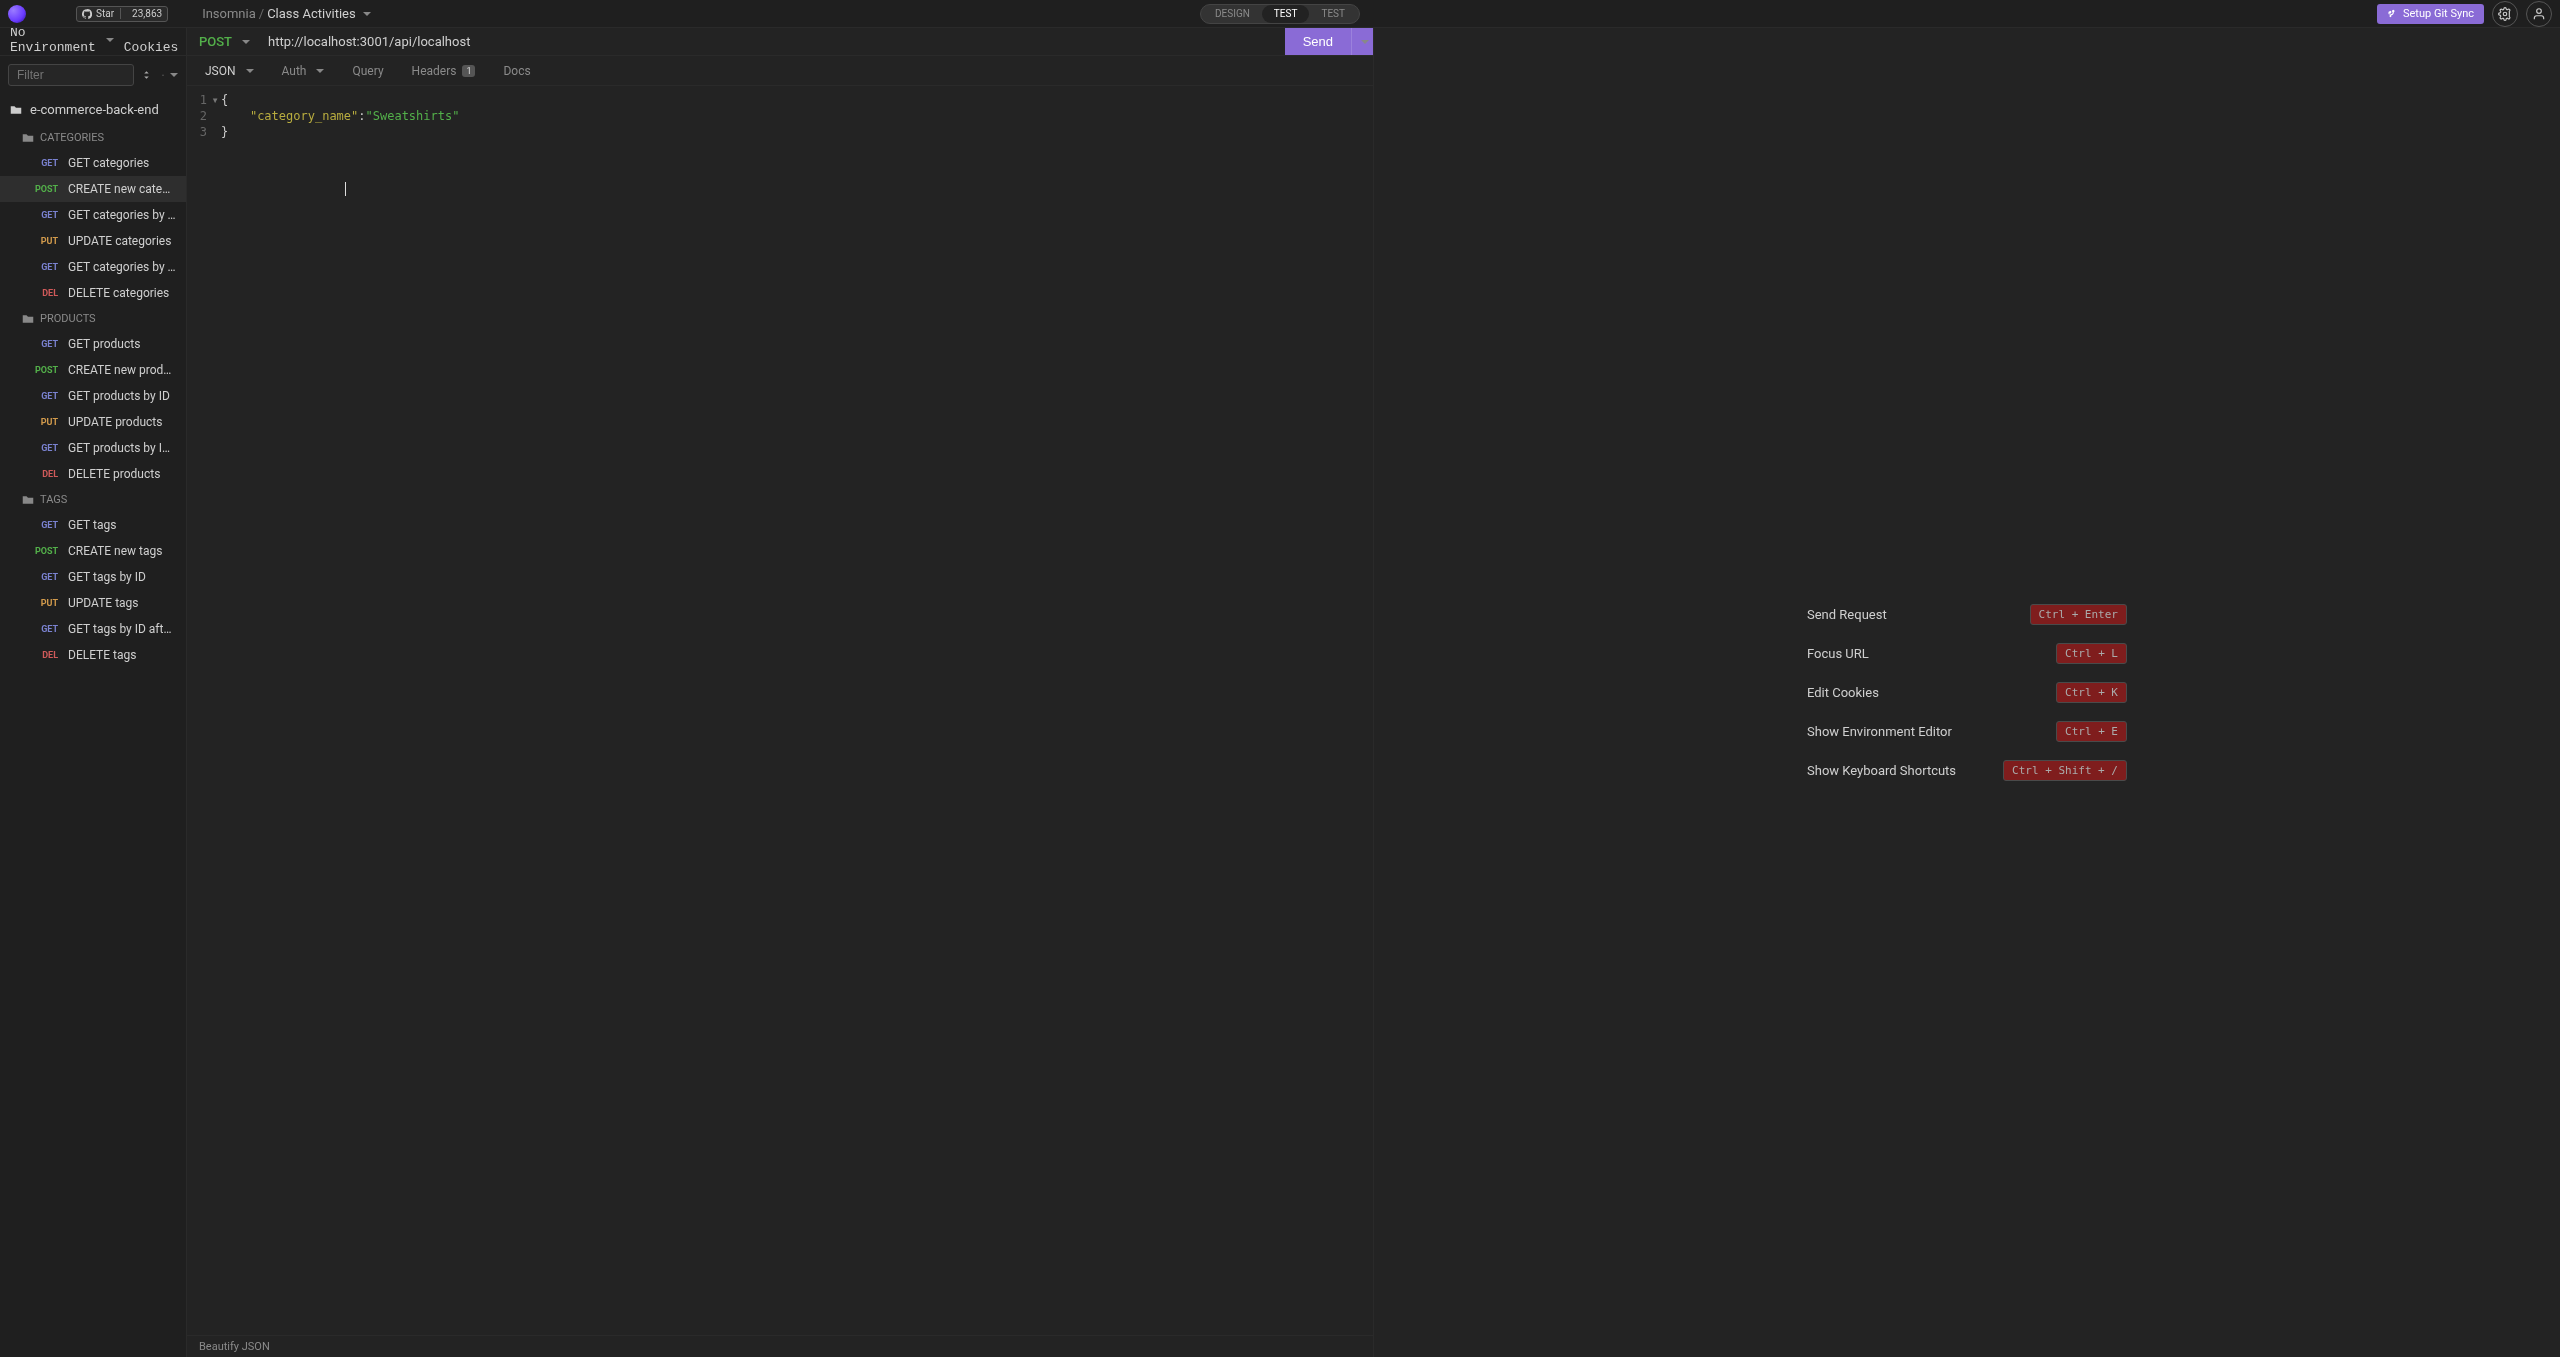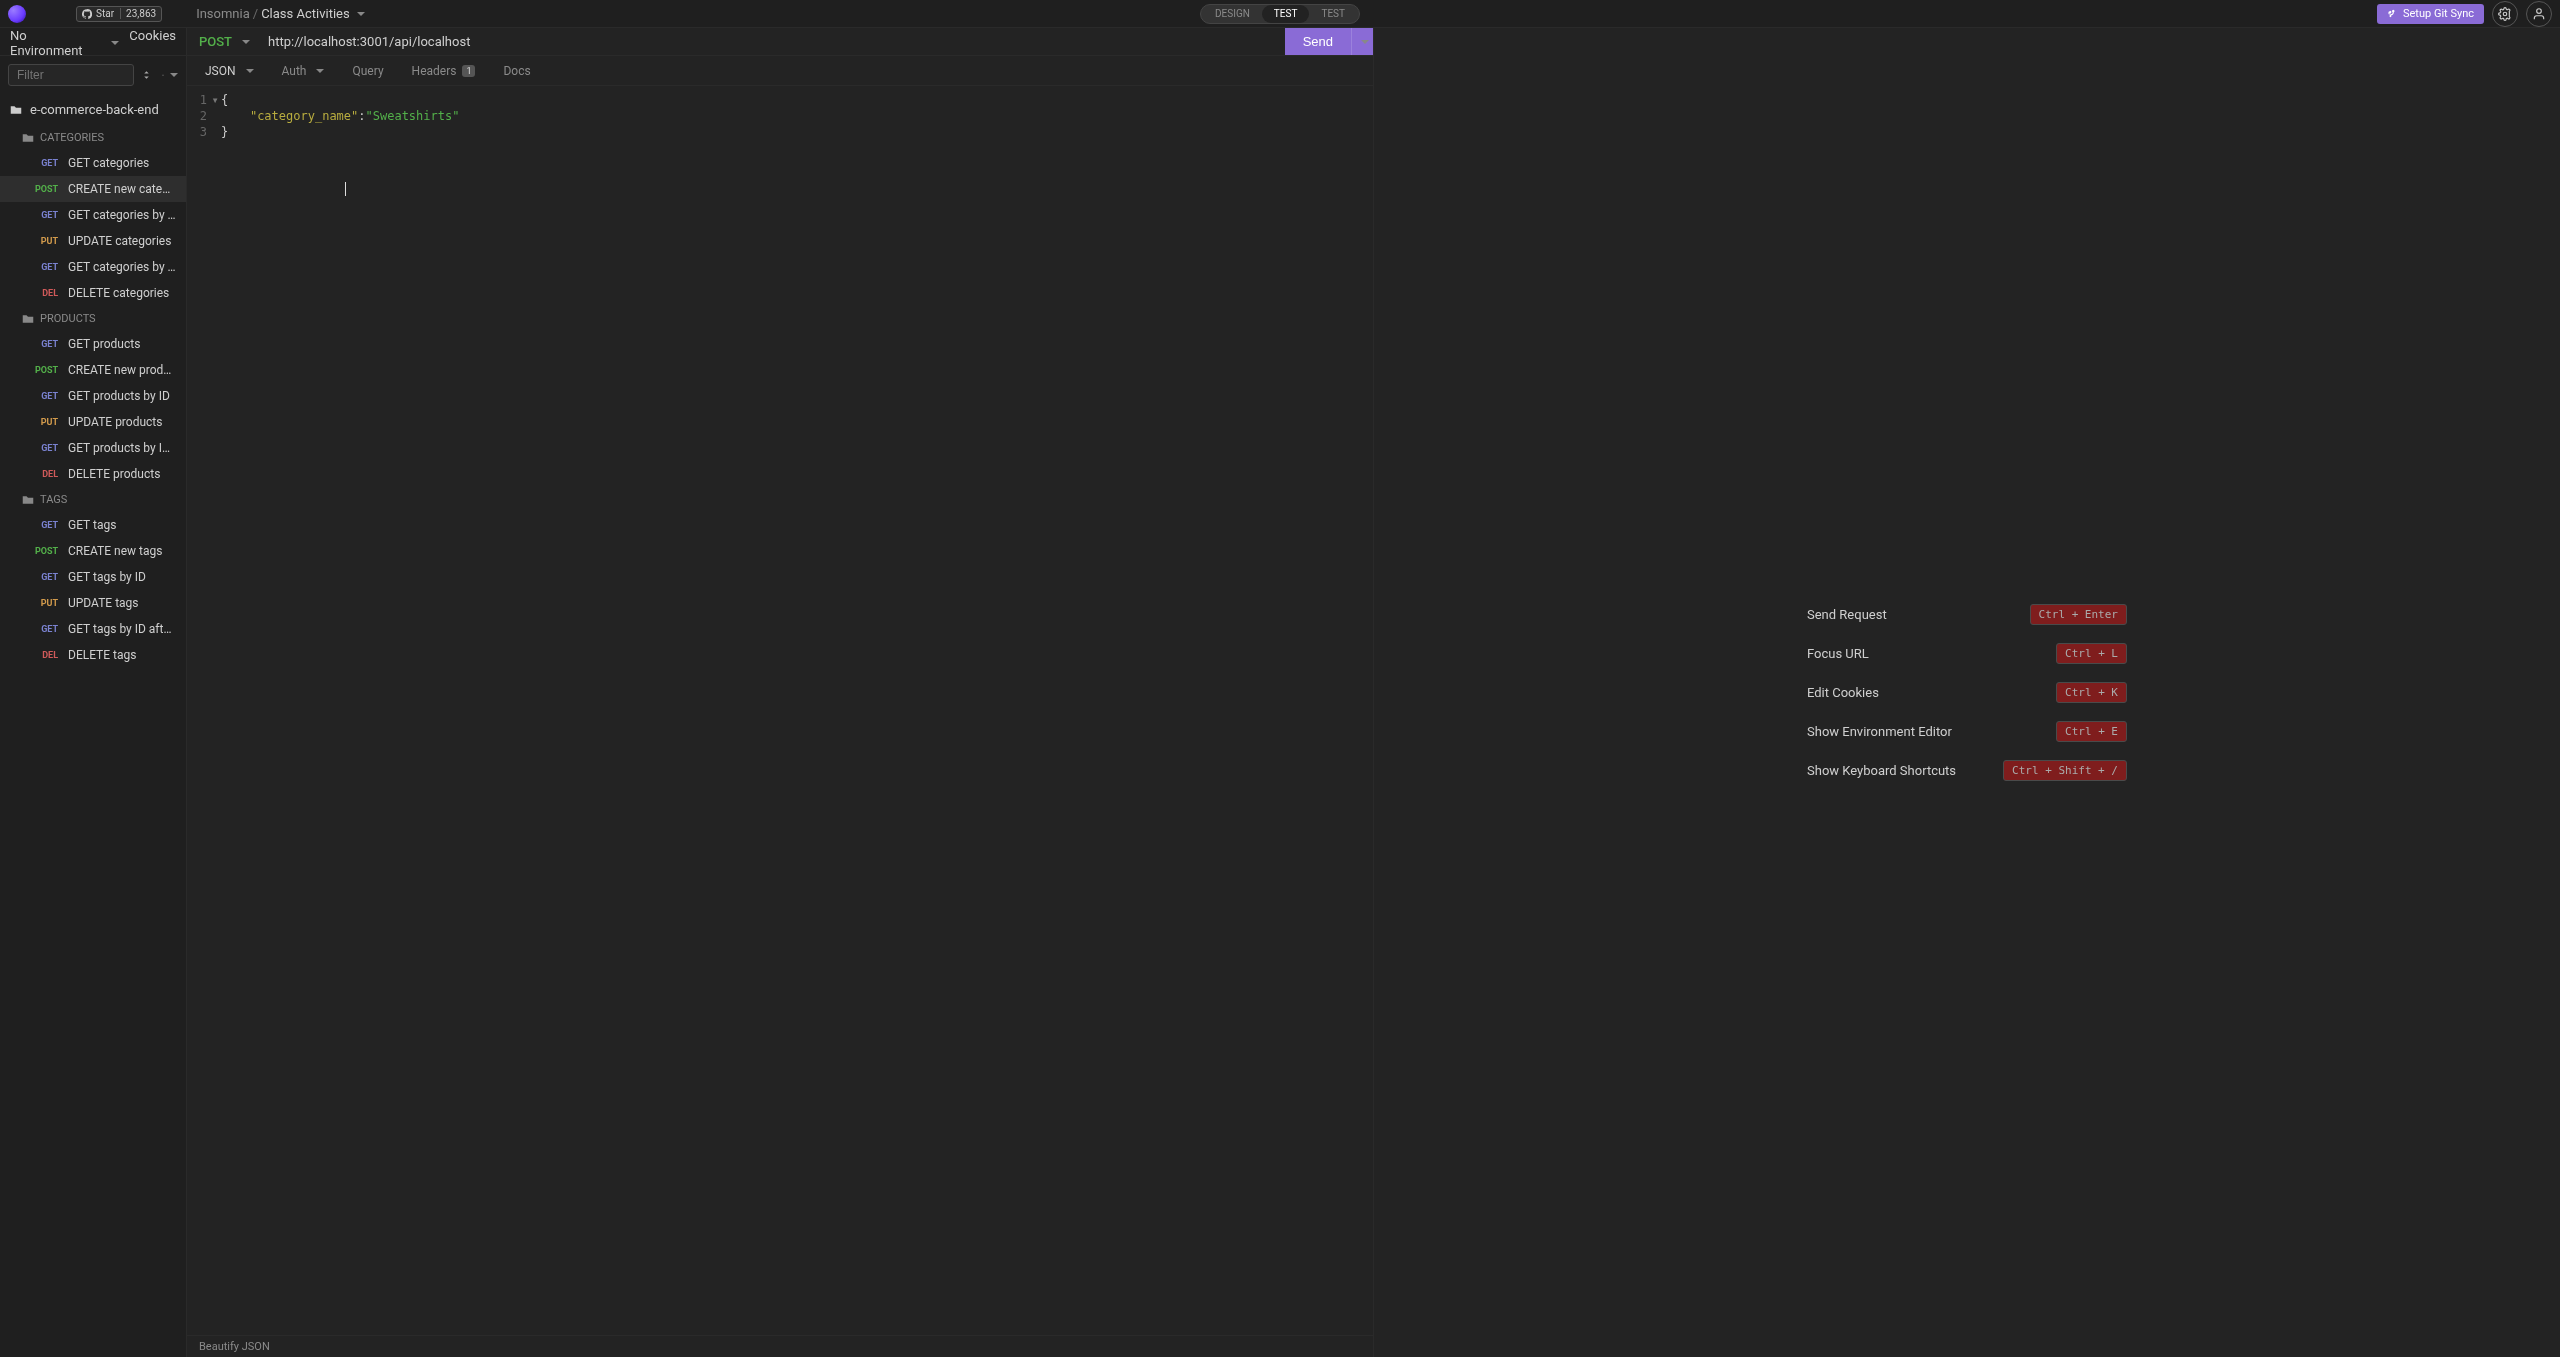--- a/index.html
+++ b/index.html
@@ -22,36 +22,36 @@
     --json-str:#53b04a;
     font-family:-apple-system,BlinkMacSystemFont,"Segoe UI",Roboto,Helvetica,Arial,sans-serif;
   }
   html,body{margin:0;padding:0;height:100%;background:var(--bg-dark);color:var(--text);font-size:13px;overflow:hidden;}
   .app{display:flex;flex-direction:column;height:100vh;}
   
   .topbar{height:28px;background:var(--bg);border-bottom:1px solid var(--border2);display:flex;align-items:center;padding:0 8px;gap:10px;}
   .logo{width:18px;height:18px;border-radius:50%;background:radial-gradient(circle at 30% 30%,#9a7bff,#6a3bff 60%,#2a0a8a);flex:none;}
   .gh-widget{display:flex;align-items:center;gap:4px;border:1px solid #555;border-radius:3px;height:16px;font-size:10px;padding:0 5px;color:#ccc;background:#2a2a2a;margin-left:40px;}
   .gh-widget svg{width:10px;height:10px;fill:#ccc;}
-  .gh-count{border-left:1px solid #555;padding-left:5px;margin-left:2px;}
+  .gh-count{border-left:1px solid #555;padding-left:11px;margin-left:2px;}
   .breadcrumb{display:flex;align-items:center;gap:3px;margin-left:24px;}
   .breadcrumb .crumb{color:var(--text-dim);}
   .breadcrumb .crumb.active{color:var(--text);}
   .breadcrumb .sep{color:var(--text-dimmer);}
   .caret-down{width:0;height:0;border-left:4px solid transparent;border-right:4px solid transparent;border-top:4px solid #888;display:inline-block;margin-left:4px;}
   .topbar .center-tabs{position:absolute;left:50%;transform:translateX(-50%);display:flex;align-items:center;background:#333;border-radius:14px;height:20px;padding:2px;border:1px solid #444;}
   .center-tab{padding:0 12px;font-size:10px;color:var(--text-dim);height:18px;display:flex;align-items:center;border-radius:10px;cursor:pointer;}
   .center-tab.active{background:#222;color:#fff;}
   .topbar .right{margin-left:auto;display:flex;align-items:center;gap:8px;}
   .git-sync{background:var(--purple);color:#fff;font-size:11px;height:20px;padding:0 10px;border-radius:3px;display:flex;align-items:center;gap:6px;}
   .icon-btn{width:26px;height:26px;border-radius:50%;border:1px solid #555;display:flex;align-items:center;justify-content:center;color:#ccc;}
   .icon-btn svg{width:14px;height:14px;fill:none;stroke:#ccc;stroke-width:2;}
   
   .subbar{height:28px;background:var(--bg);border-bottom:1px solid var(--border2);display:flex;}
-  .sidebar-top{width:187px;border-right:1px solid var(--border2);display:flex;align-items:flex-start;padding:0 10px;gap:10px;}
+  .sidebar-top{width:187px;border-right:1px solid var(--border2);display:flex;align-items:flex-end;padding:0 10px;gap:10px;font-family:Liberation Mono, monospace;}
   .env-btn{display:flex;align-items:center;gap:6px;color:var(--text);}
   .cookies-btn{margin-left:auto;color:var(--text);}
   
   .cols{flex:1;display:flex;min-height:0;}
   .sidebar{width:187px;background:var(--bg);border-right:1px solid var(--border2);display:flex;flex-direction:column;overflow:auto;}
   .filter-row{display:flex;align-items:center;gap:6px;padding:8px;}
   .filter-input{flex:1;background:#262626;border:1px solid #444;border-radius:3px;height:22px;padding:0 8px;color:var(--text);font-size:12px;min-width:0;}
   .mini-icon{width:16px;height:16px;display:flex;align-items:center;justify-content:center;color:#aaa;}
   .sidebar .workspace{padding:8px 10px;display:flex;align-items:center;gap:8px;color:var(--text);}
   .folder{padding:6px 10px 6px 22px;display:flex;align-items:center;gap:6px;color:var(--text-dim);font-size:11px;}

